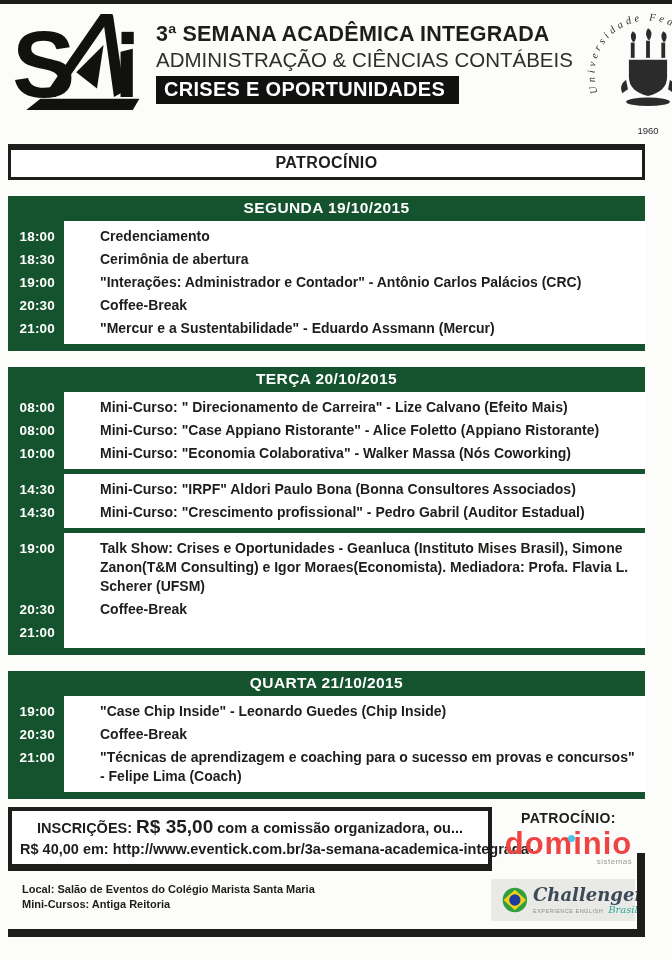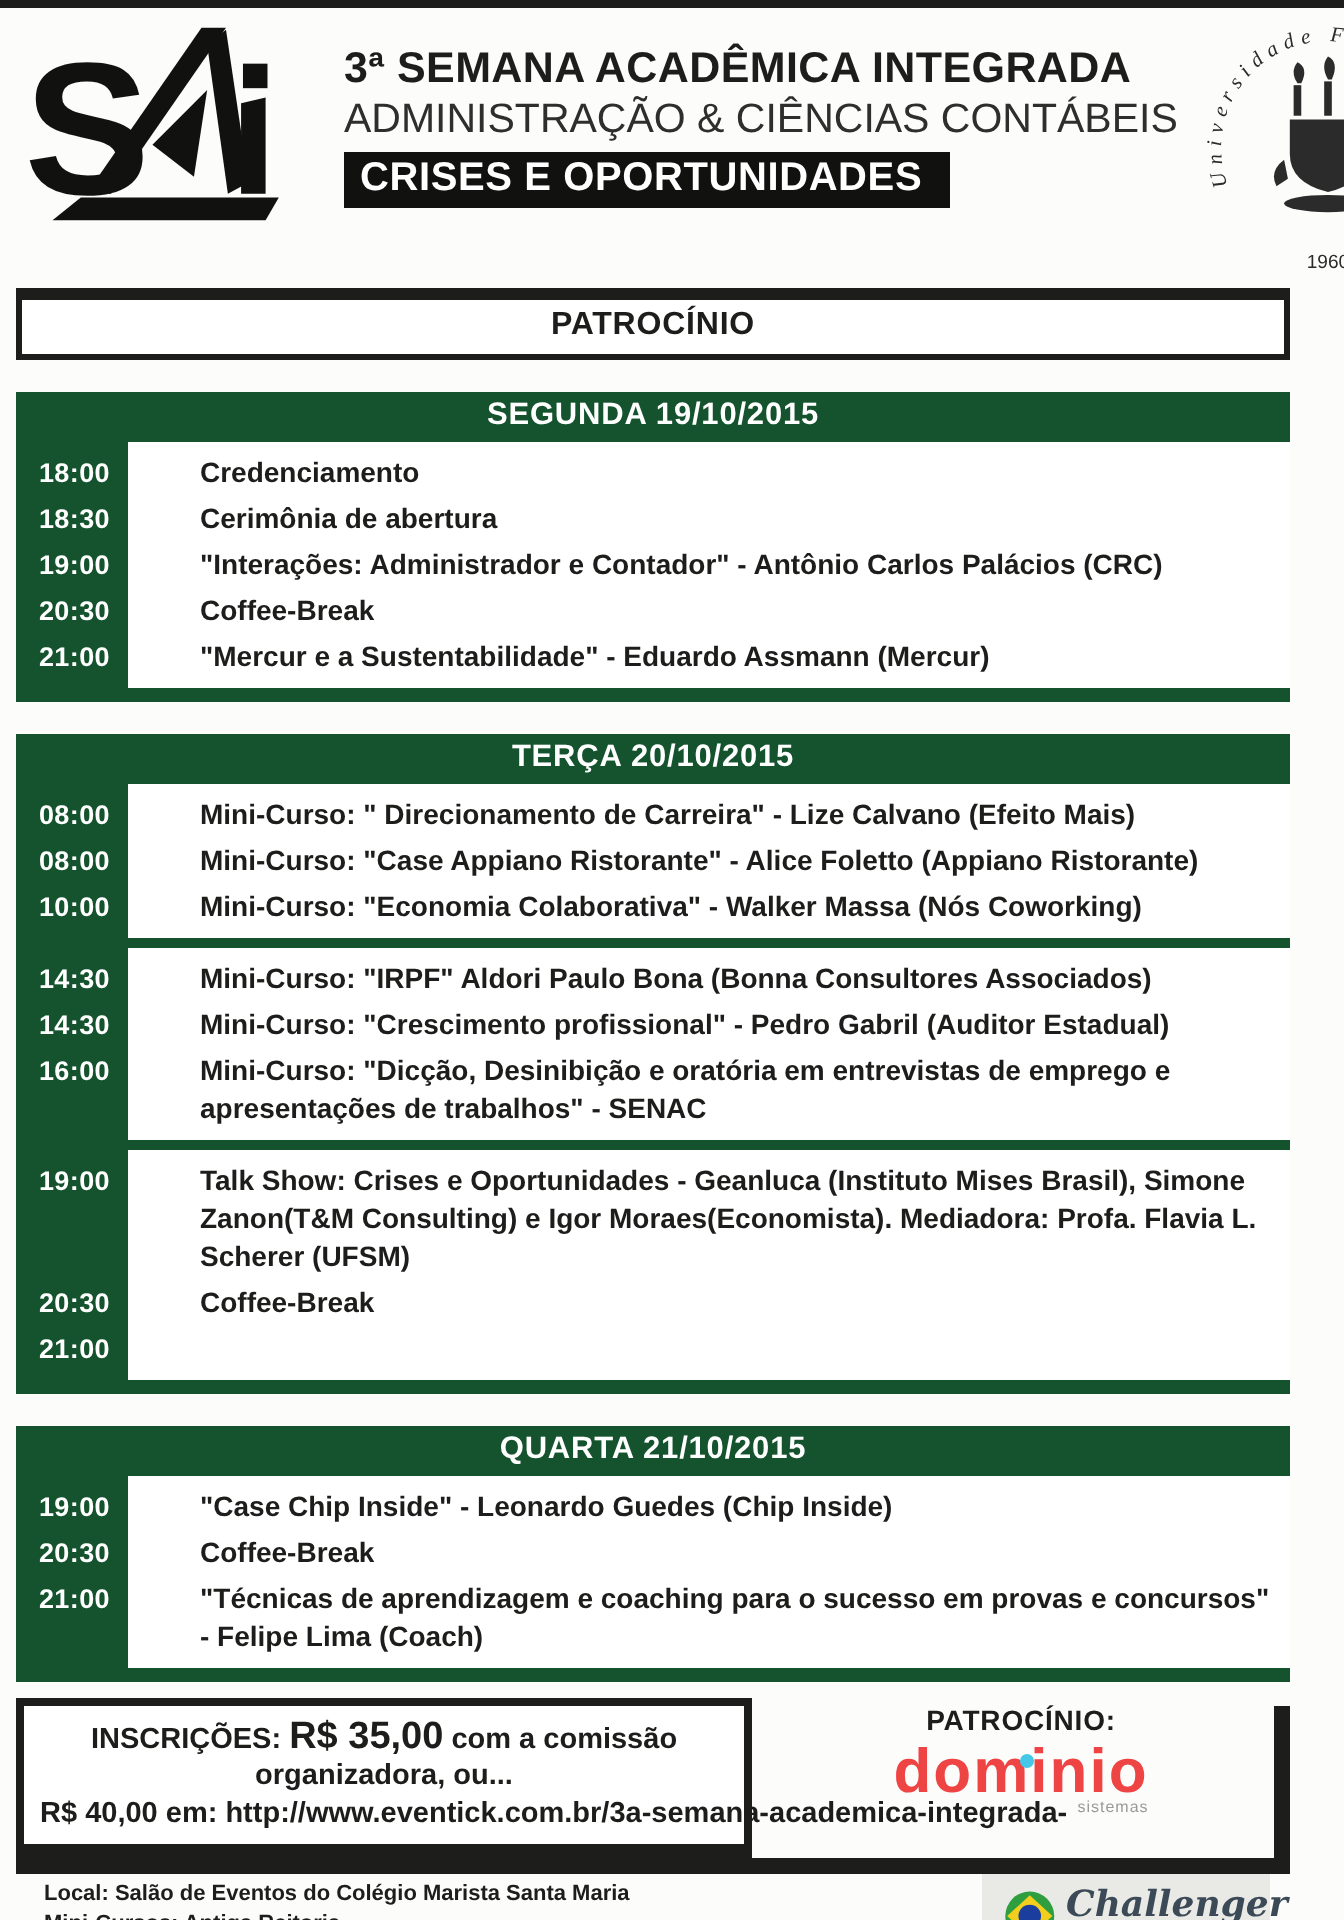--- a/index.html
+++ b/index.html
@@ -5,21 +5,21 @@
   html,body { margin:0; padding:0; background:#ffffff; }
   .page {
     position:relative; width:672px; height:960px; overflow:hidden;
     background:#fcfcfb; font-family:"Liberation Sans", sans-serif; color:#1d1d1b;
   }
   .top-rule { height:4px; background:#1d1d1b; }
 
   
   .header { display:flex; align-items:flex-start; padding:9px 12px 0 14px; }
   .sai-logo { width:132px; height:98px; flex:0 0 auto; }
-  .title-block { margin-left:26px; margin-top:9px; }
+  .title-block { margin-left:10px; margin-top:9px; }
   .title { font-size:21.5px; font-weight:bold; letter-spacing:.2px; white-space:nowrap; }
   .subtitle { font-size:20.5px; font-weight:normal; color:#2e2e2c; margin-top:1px; white-space:nowrap; }
   .banner { display:inline-block; background:#111110; color:#fff; font-size:20px; font-weight:bold;
             padding:2px 14px 3px 8px; margin-top:4px; letter-spacing:.3px; }
   .seal { margin-left:auto; width:150px; height:126px; flex:0 0 auto; }
 
   
   .prog-bar { margin:5px 27px 6px 8px; background:#fff; border:3px solid #1d1d1b; border-top-width:6px;
               text-align:center; font-size:16px; font-weight:bold; padding:4px 0 5px; letter-spacing:.4px; }
 
@@ -28,21 +28,21 @@
   .day-header { color:#fff; text-align:center; font-size:15.5px; font-weight:bold; padding:3px 0 4px; letter-spacing:.4px; }
   .day-group { background:#fff; margin-left:56px; padding:4px 10px 4px 8px; }
   .day-group + .day-group { margin-top:5px; }
   .sched-row { display:flex; align-items:flex-start; padding:2px 0;gap:36px; }
   .sched-time { flex:0 0 56px; margin-left:-64px; box-sizing:border-box; padding-right:9px;
                 color:#fff; font-weight:bold; font-size:13.5px; text-align:right; line-height:19px; letter-spacing:.2px; }
   .sched-text { flex:1; font-size:14px; font-weight:bold; line-height:19px; letter-spacing:0; }
 
   
   .foot-row1 { display:flex; margin:2px 27px 0 8px; }
-  .insc-box { width:368px; box-sizing:border-box; background:#fff; border:4px solid #1d1d1b; border-bottom-width:7px;
+  .insc-box { width:484px; box-sizing:border-box; background:#fff; border:4px solid #1d1d1b; border-bottom-width:7px;
               padding:5px 8px 7px; }
   .insc-line1 { text-align:center; font-weight:bold; font-size:14.5px; }
   .insc-line1 .price { font-size:19px; }
   .insc-line2 { font-weight:bold; font-size:14.5px; margin-top:3px; white-space:nowrap; }
   .sponsor-col { flex:1; text-align:center; padding-top:3px; }
   .patro { font-weight:bold; font-size:14px; letter-spacing:.4px; }
   .dominio-wrap { display:inline-block; position:relative; margin-top:3px; }
   .dominio { font-size:31px; font-weight:bold; letter-spacing:1px; color:#ef4444; line-height:30px; }
   .dominio-dot { position:absolute; width:7px; height:7px; border-radius:50%; top:6px; left:63px; background:#45c8e8; }
   .sistemas { text-align:right; font-size:8px; color:#9a9a98; margin-top:-2px; letter-spacing:.5px; }
@@ -155,24 +155,20 @@
         </div>
         <div class="day-group">
           <div class="sched-row">
             <span class="sched-time">14:30</span>
             <span class="sched-text">Mini-Curso: "IRPF" Aldori Paulo Bona (Bonna Consultores Associados)</span>
           </div>
           <div class="sched-row">
             <span class="sched-time">14:30</span>
             <span class="sched-text">Mini-Curso: "Crescimento profissional" - Pedro Gabril (Auditor Estadual)</span>
           </div>
-          <div class="sched-row">
-            <span class="sched-time">16:00</span>
-            <span class="sched-text">Mini-Curso: "Dicção, Desinibição e oratória em entrevistas de emprego e apresentações de trabalhos" - SENAC</span>
-          </div>
         </div>
         <div class="day-group">
           <div class="sched-row">
             <span class="sched-time">19:00</span>
             <span class="sched-text">Talk Show: Crises e Oportunidades - Geanluca (Instituto Mises Brasil), Simone Zanon(T&amp;M Consulting) e Igor Moraes(Economista). Mediadora: Profa. Flavia L. Scherer (UFSM)</span>
           </div>
           <div class="sched-row">
             <span class="sched-time">20:30</span>
             <span class="sched-text">Coffee-Break</span>
           </div>

